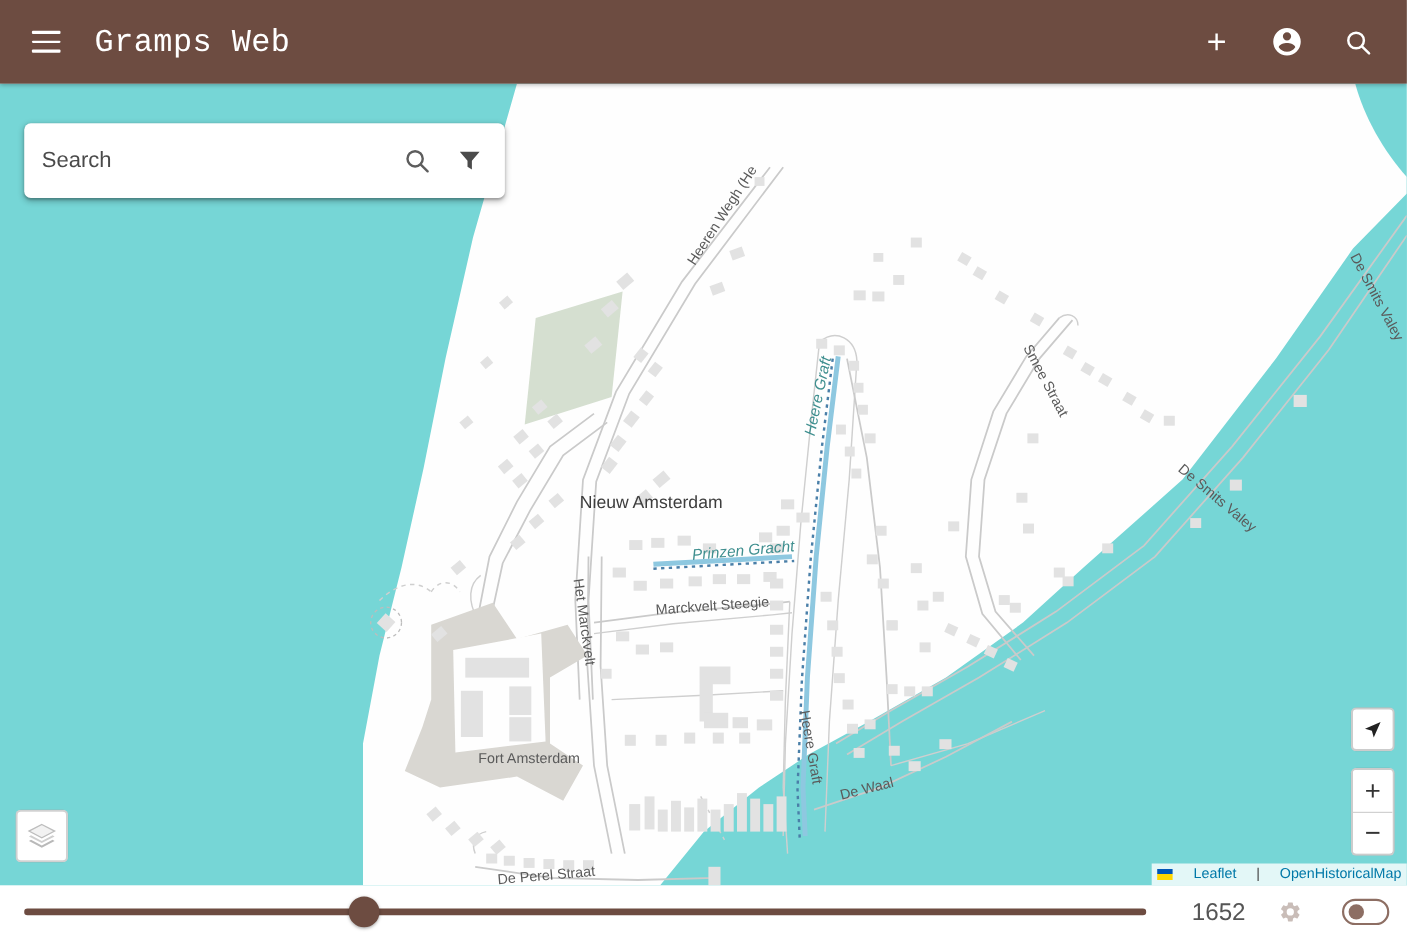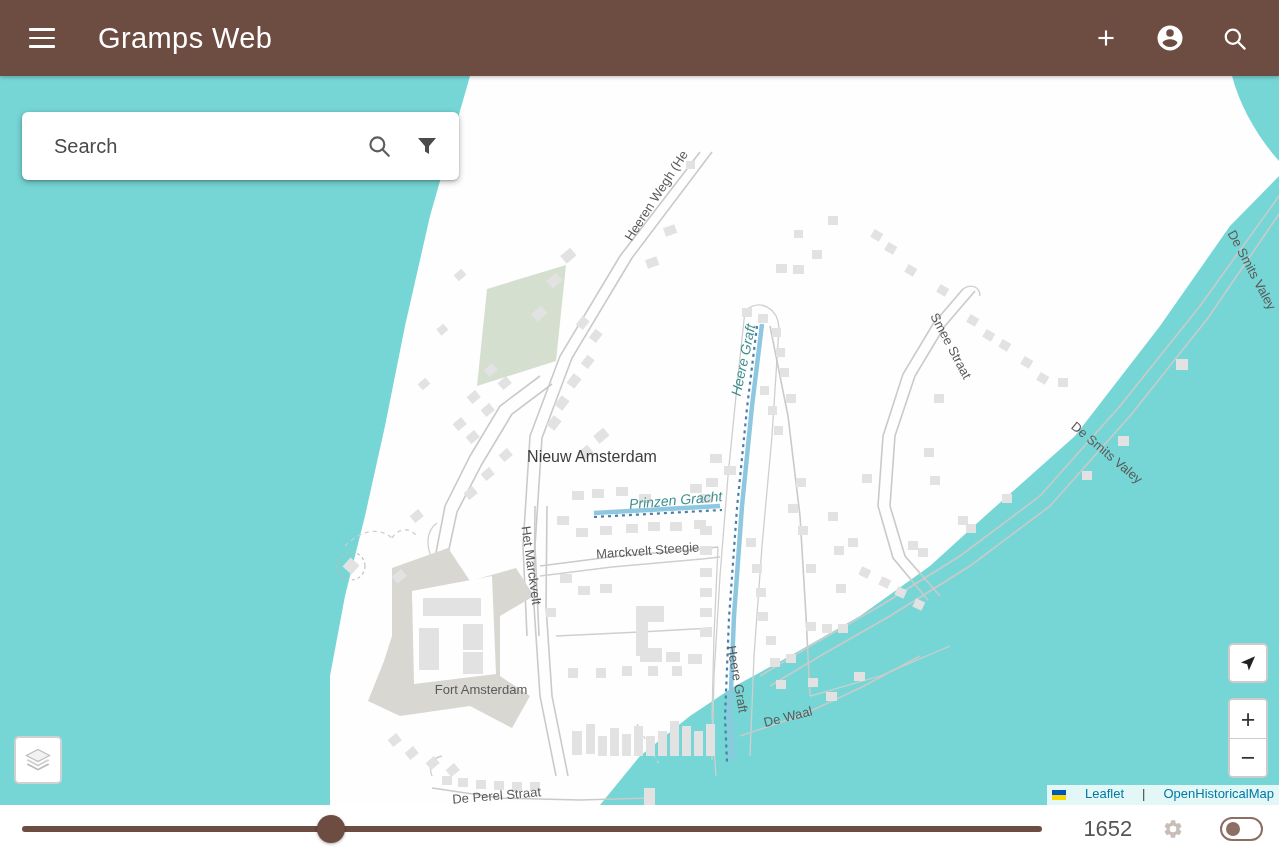--- a/index.html
+++ b/index.html
@@ -23,23 +23,23 @@
   .menu-btn {
     width: 48px; height: 48px; margin-left: 18px;
     display: flex; flex-direction: column; justify-content: center;
     align-items: center; cursor: pointer; border-radius: 50%;
   }
   .menu-btn span {
     display: block; width: 26px; height: 2.6px;
     background: #fff; margin: 3.1px 0; border-radius: 1px;
   }
   .app-title {
-    margin-left: 32px;
+    margin-left: 20px;
     color: #ffffff;
-    font-family: Liberation Sans, sans-serif;
+    font-family: Liberation Mono, monospace;
     font-size: 29px;
     letter-spacing: 0.4px;
     white-space: nowrap;
   }
   .appbar-actions {
     margin-left: auto; margin-right: 24px;
     display: flex; align-items: center; gap: 22px;
   }
   .icon-btn {
     width: 42px; height: 42px;
@@ -63,21 +63,21 @@
     width: 437px; height: 68px;
     background: #ffffff;
     border-radius: 6px;
     box-shadow: 0 2px 6px rgba(0,0,0,0.30), 0 1px 2px rgba(0,0,0,0.18);
     display: flex; align-items: center;
     z-index: 40;
   }
   .search-input {
     flex: 1; border: none; outline: none;
     background: transparent;
-    margin-left: 32px;
+    margin-left: 16px;
     font-family: "Liberation Sans", sans-serif;
     font-size: 20px;
     color: #3c3c3c;
   }
   .search-input::placeholder { color: #4a4a4a; opacity: 1; }
   .search-icon-btn, .filter-icon-btn {
     width: 48px; height: 48px;
     display: flex; align-items: center; justify-content: center;
     cursor: pointer;
   }

